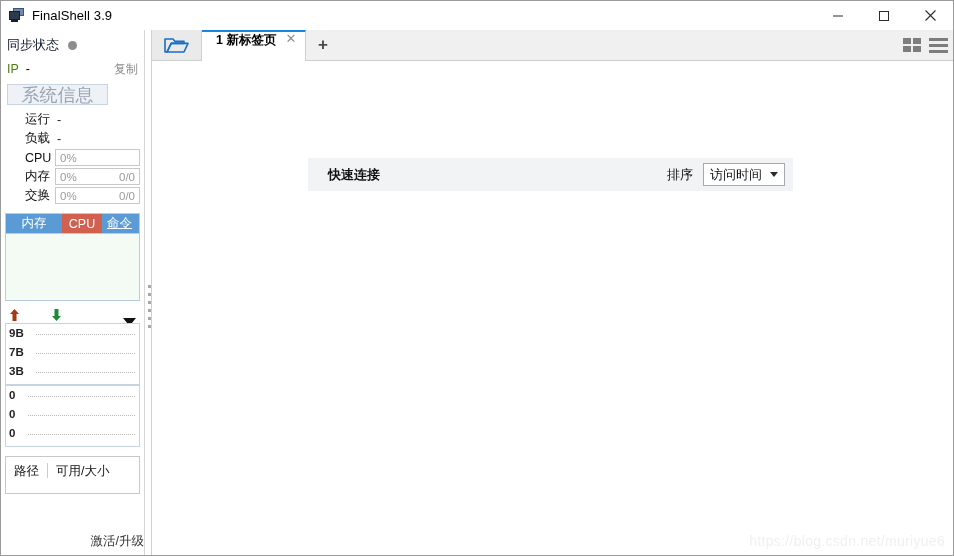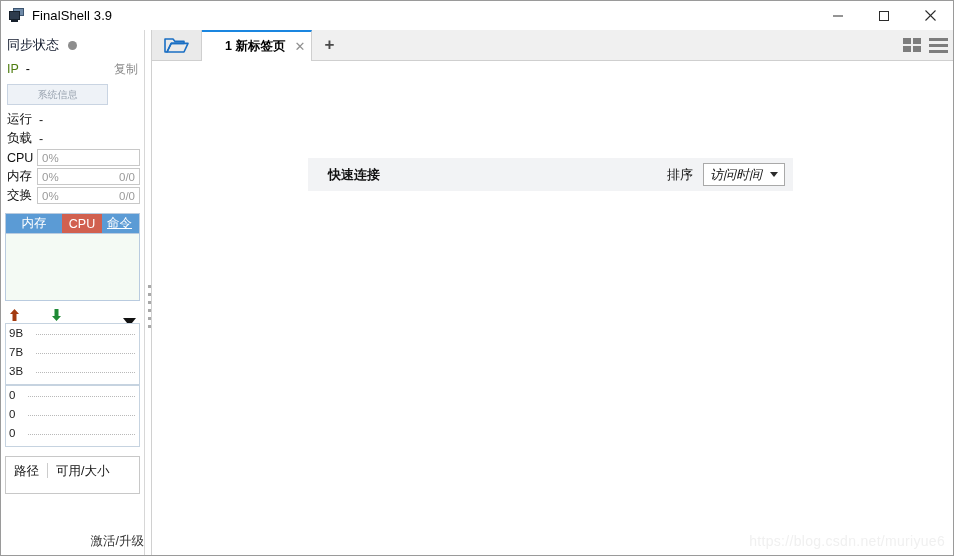--- a/index.html
+++ b/index.html
@@ -78,26 +78,26 @@
   .ip-row { height: 24px; }
   .ip-key { font-size: 12.5px; color: #4d7c0f; }
   .ip-val { font-size: 12.5px; color: #000; margin-left: 7px; }
   .copy-link {
     margin-left: auto; font-size: 12px; color: #8c8c8c;
   }
   .sysinfo-wrap { padding: 3px 6px 0 6px; }
   .sysinfo-btn {
     width: 101px; height: 21px;
     background: #eef2f7; border: 1px solid #c9d4e2;
-    color: #9aa4b0; font-size: 10px;
+    color: #9aa4b0; font-size: 18px;
     display: flex; align-items: center; justify-content: center;
   }
   .kv-row {
     display: flex; align-items: center;
-    height: 19px; padding: 0 4px 0 6px;
+    height: 19px; padding: 0 4px 0 24px;
     font-size: 12.5px; color: #111;
   }
   .kv-key { width: 30px; flex: none; }
   .kv-dash { color: #222; margin-left: 2px; }
   .meter {
     position: relative;
     flex: 1 1 auto; height: 17px;
     border: 1px solid #c8c8c8; background: #fff;
     display: flex; align-items: center;
     font-size: 11.5px; color: #9a9a9a;
@@ -136,20 +136,21 @@
   }
   .arrow-up { left: 4px; }
   .arrow-down { left: 46px; }
   .caret-dn { right: 4px; top: 5px; }
   .graph {
     margin: 0 4px;
     height: 62px;
     border: 1px solid #c6d3e0;
     background: #fff;
     position: relative;
+    font-weight: bold;
   }
   .g-label {
     position: absolute; left: 3px;
     font-size: 11.5px; color: #222;
   }
   .g-grid {
     position: absolute; left: 30px; right: 4px;
     border-top: 1px dotted #b9b9b9;
   }
   .ping-head {
@@ -220,22 +221,22 @@
     display: flex; align-items: center; justify-content: center;
     background: #eaeaea;
     border-right: 1px solid #cfcfcf;
   }
   .tab-active {
     min-width: 104px;
     background: #ffffff;
     border-top: 2px solid #1a86e0;
     border-right: 1px solid #cfcfcf;
     margin-bottom: -1px;
-    display: flex; align-items: center;
-    padding: 0 6px 0 23px;
+    display: flex; 
+    padding: 0 6px 0 14px;
     position: relative;
   }
   .tab-title { font-size: 12.5px; color: #000; font-weight: bold; }
   .tab-close {
     margin-left: 9px; color: #909090; font-size: 13px; line-height: 1;
   }
   .tab-add {
     width: 34px;
     display: flex; align-items: center; justify-content: center;
     color: #4a4a4a; font-size: 17px; font-weight: bold;
@@ -259,21 +260,21 @@
     padding: 0 8px 0 20px;
   }
   .qc-title { font-size: 13px; color: #111; font-weight: bold; }
   .qc-sort-label { margin-left: auto; font-size: 13px; color: #111; }
   .qc-select {
     margin-left: 10px;
     height: 23px; min-width: 78px;
     background: #ffffff; border: 1px solid #a9a9a9;
     display: flex; align-items: center;
     padding: 0 6px;
-    font-size: 13px; color: #111; font-style: italic;
+    font-size: 13px; color: #111;
   }
   .qc-caret {
     margin-left: 8px;
     width: 0; height: 0;
     border-left: 4px solid transparent;
     border-right: 4px solid transparent;
     border-top: 5px solid #2b2b2b;
   }
   .watermark {
     position: absolute; right: 8px; bottom: 6px;

